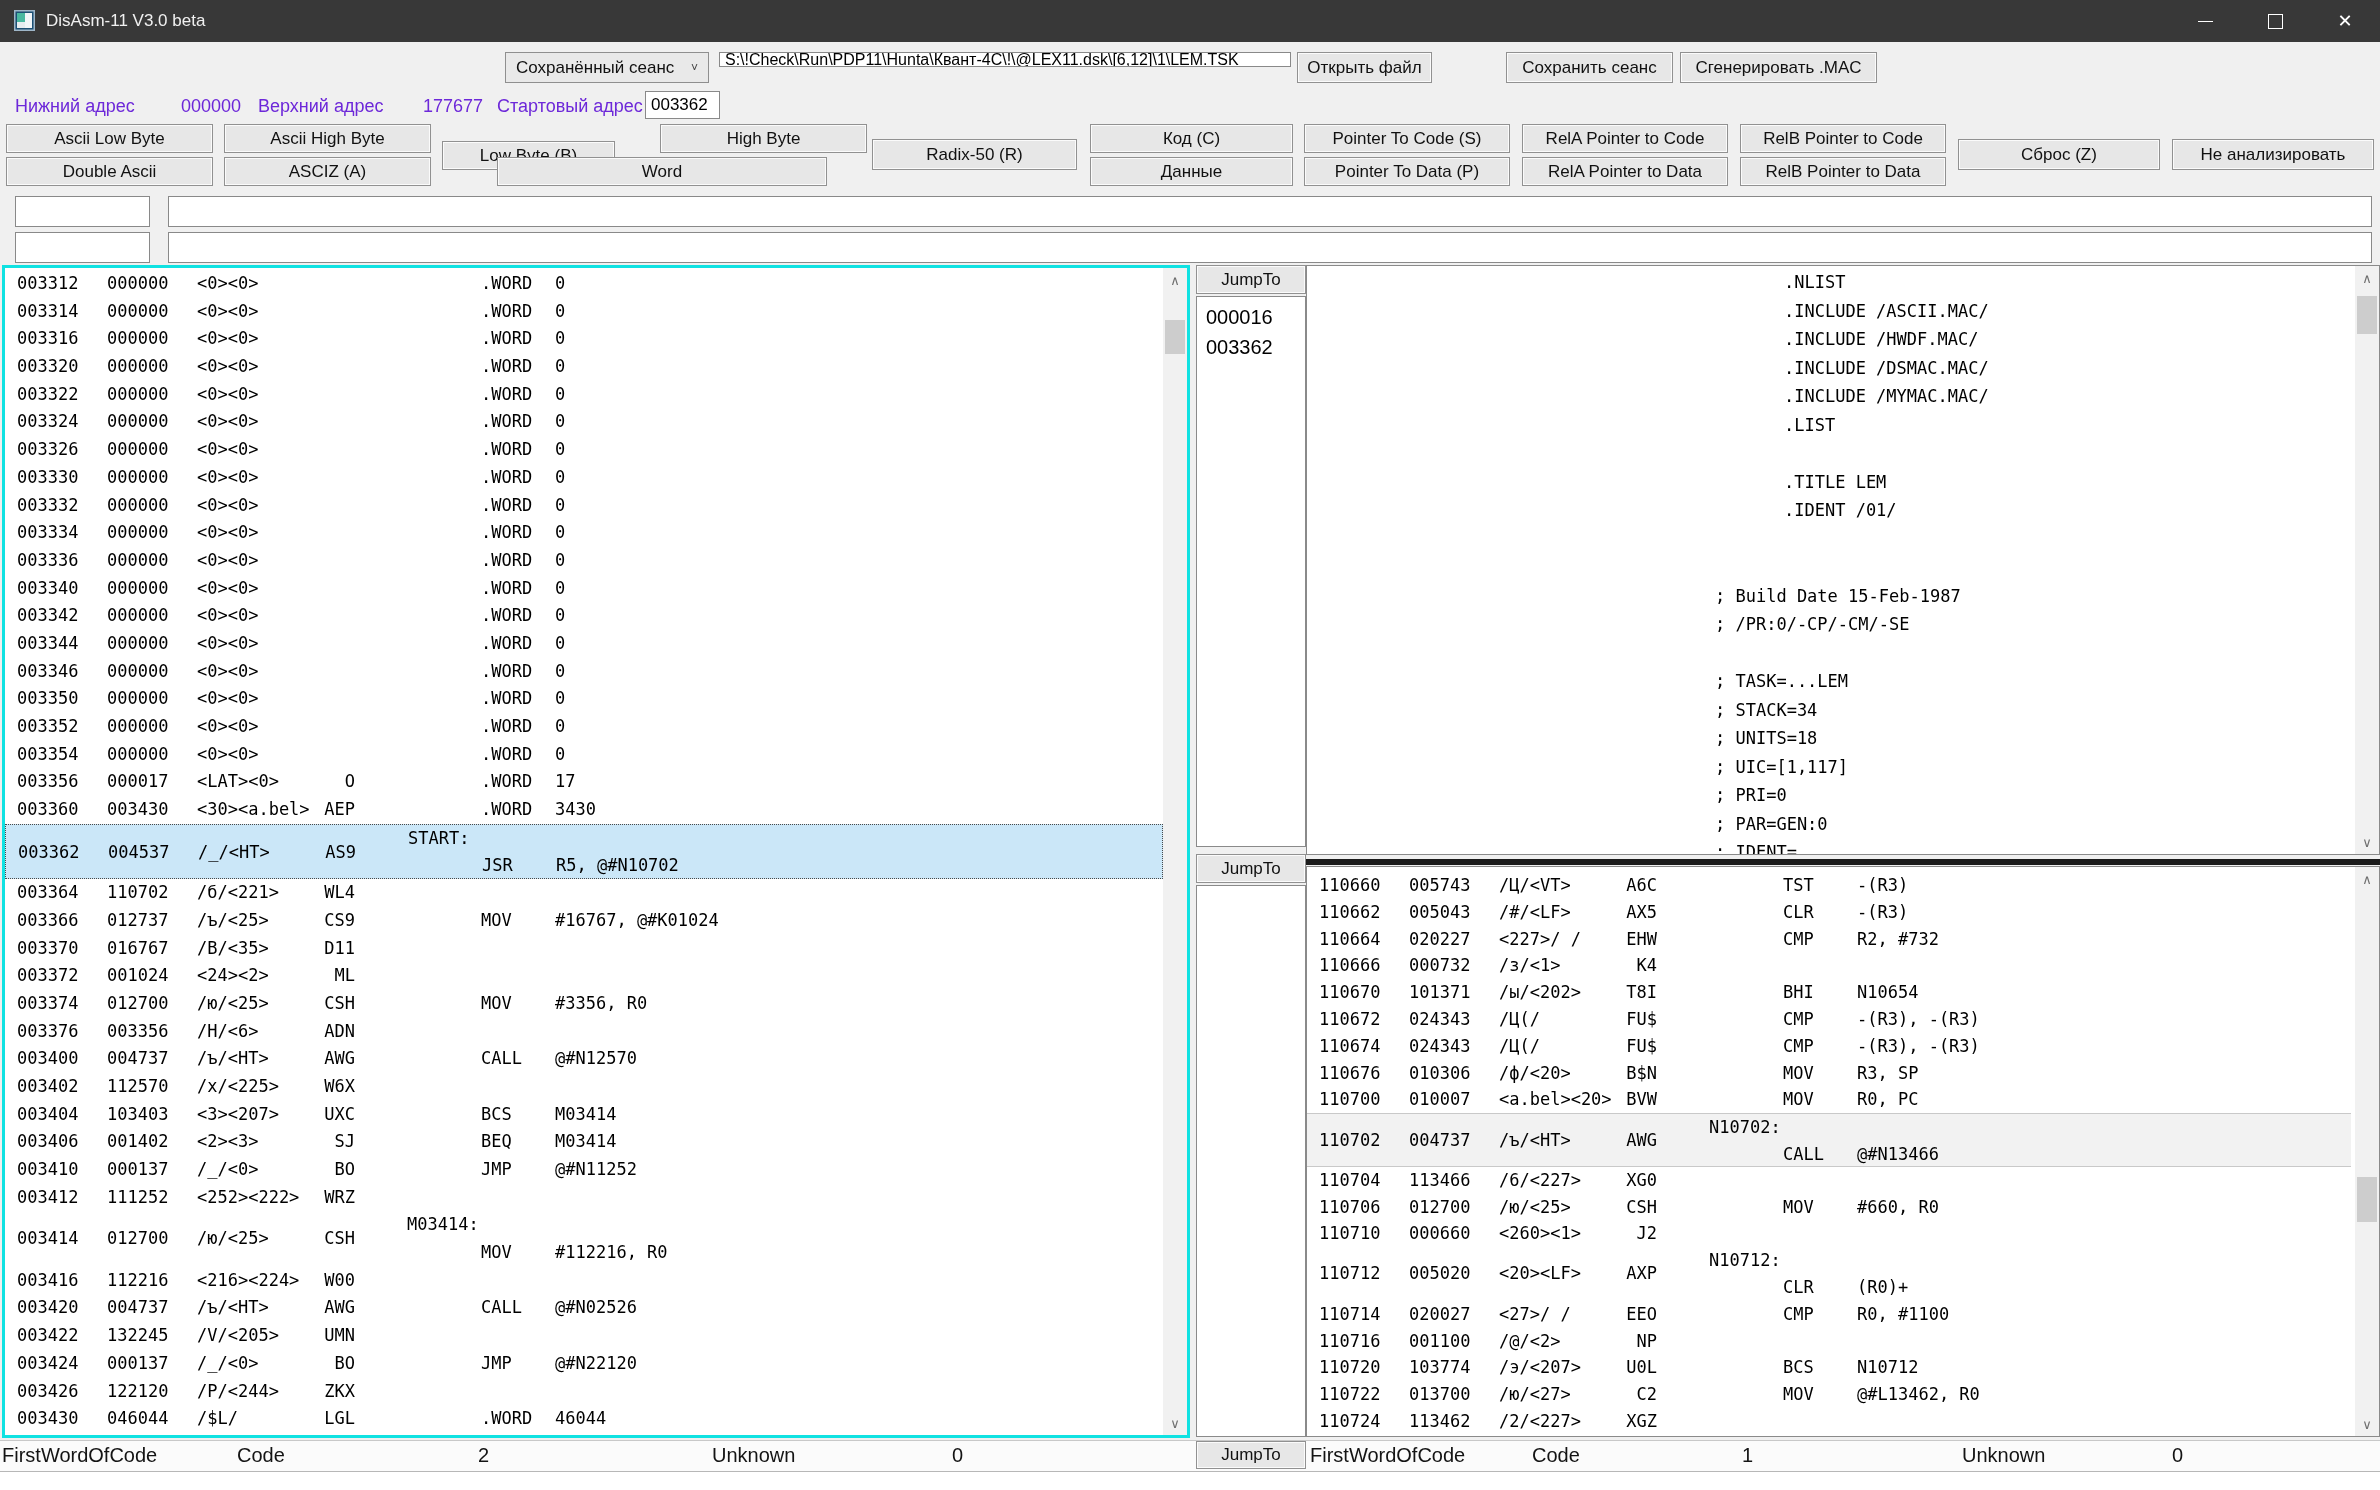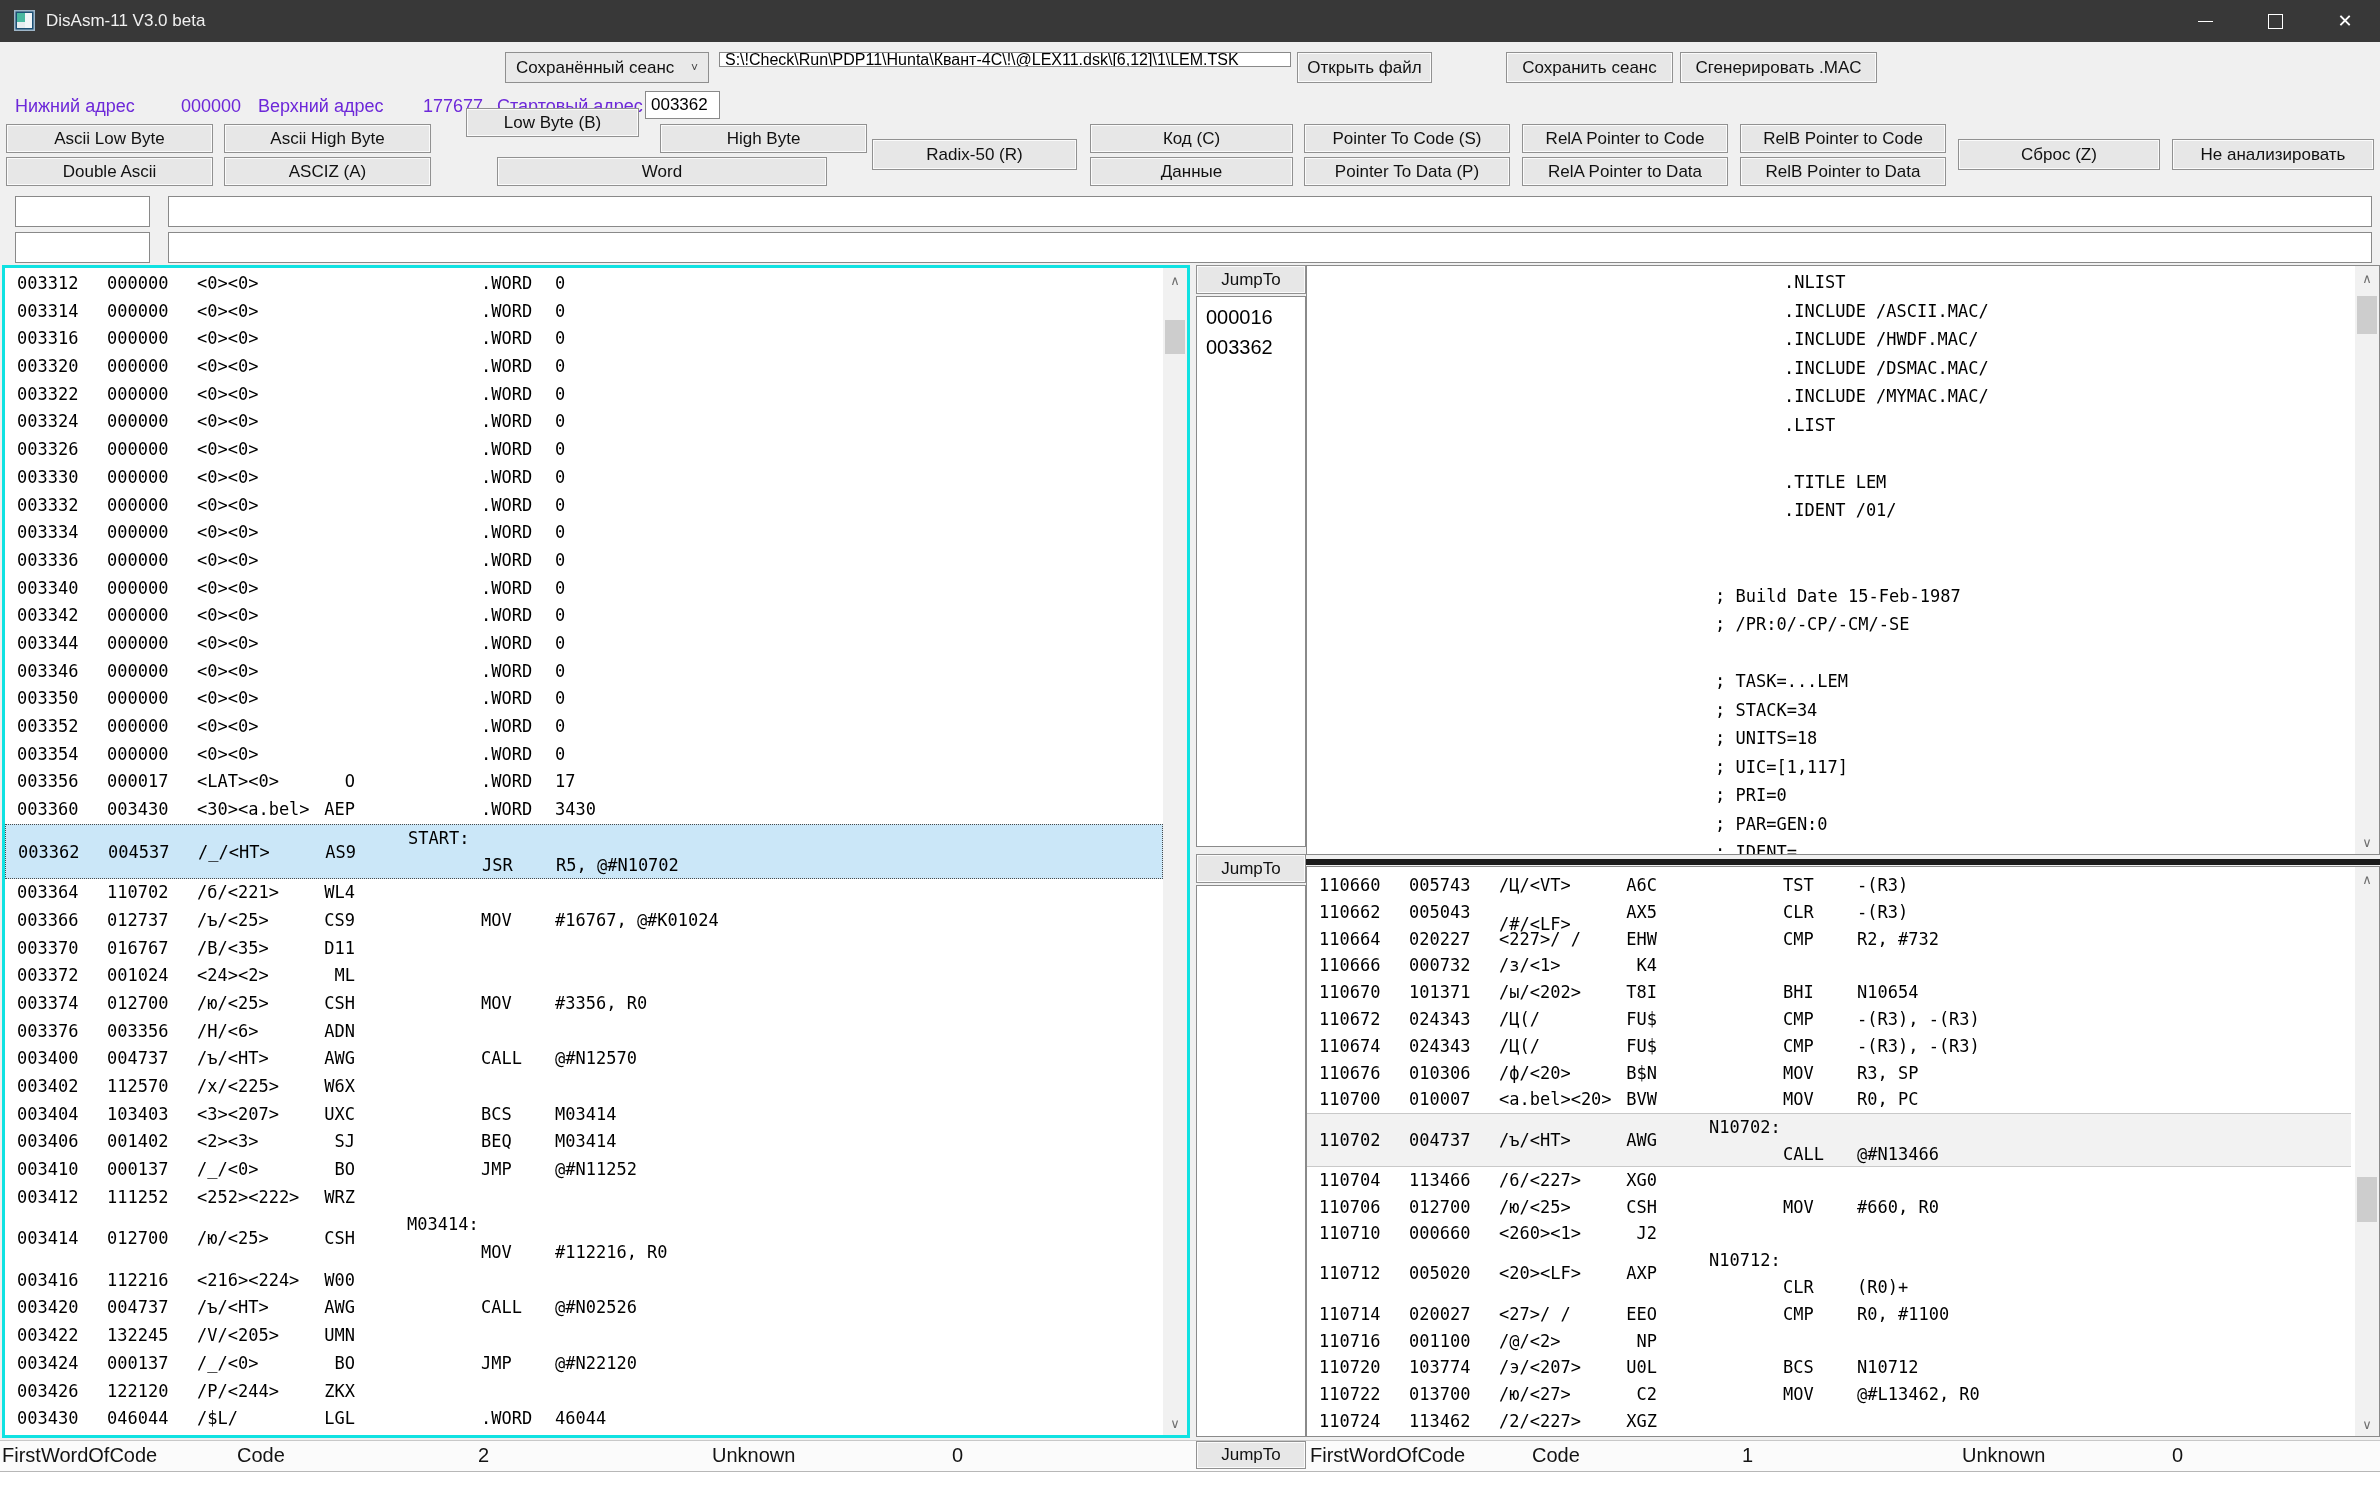--- a/index.html
+++ b/index.html
@@ -99,21 +99,21 @@
 
   <span class="lbl" style="left:15px; top:96px;">Нижний адрес</span>
   <span class="lbl" style="left:181px; top:96px;">000000</span>
   <span class="lbl" style="left:258px; top:96px;">Верхний адрес</span>
   <span class="lbl" style="left:423px; top:96px;">177677</span>
   <span class="lbl" style="left:497px; top:96px;">Стартовый адрес</span>
   <input class="tbox" style="left: 645px; top: 91px; width: 75px; height: 28px; font-size: 17px;" value="003362">
 
   <button class="btn" style="left:6px; top:124px; width:207px; height:29px;">Ascii Low Byte</button>
   <button class="btn" style="left:224px; top:124px; width:207px; height:29px;">Ascii High Byte</button>
-  <button class="btn" style="left:442px; top:108px; width:173px; height:29px;margin-left:24px;">Low Byte (B)</button>
+  <button class="btn" style="left:442px; top:141px; width:173px; height:29px;">Low Byte (B)</button>
   <button class="btn" style="left:660px; top:124px; width:207px; height:29px;">High Byte</button>
   <button class="btn" style="left:1090px; top:124px; width:203px; height:29px;">Код (C)</button>
   <button class="btn" style="left:1304px; top:124px; width:206px; height:29px;">Pointer To Code (S)</button>
   <button class="btn" style="left:1522px; top:124px; width:206px; height:29px;">RelA Pointer to Code</button>
   <button class="btn" style="left:1740px; top:124px; width:206px; height:29px;">RelB Pointer to Code</button>
 
   <button class="btn" style="left:6px; top:157px; width:207px; height:29px;">Double Ascii</button>
   <button class="btn" style="left:224px; top:157px; width:207px; height:29px;">ASCIZ (A)</button>
   <button class="btn" style="left:497px; top:157px; width:330px; height:29px;">Word</button>
   <button class="btn" style="left:1090px; top:157px; width:203px; height:29px;">Данные</button>
@@ -473,21 +473,21 @@
           <span class="cell c-a" style="top: 0px; line-height: 26.8px;">110660</span>
           <span class="cell c-v" style="top: 0px; line-height: 26.8px;">005743</span>
           <span class="cell c-c" style="top: 0px; line-height: 26.8px;">/Ц/&lt;VT&gt;</span>
           <span class="cell c-r" style="top: 0px; line-height: 26.8px;">A6C</span>
           <span class="cell c-m" style="top: 0px; line-height: 26.8px;">TST</span>
           <span class="cell c-o" style="top: 0px; line-height: 26.8px;">-(R3)</span>
         </div>
         <div class="lrow" style="height: 26.8px;">
           <span class="cell c-a" style="top: 0px; line-height: 26.8px;">110662</span>
           <span class="cell c-v" style="top: 0px; line-height: 26.8px;">005043</span>
-          <span class="cell c-c" style="top: 12px; line-height: 26.8px;">/#/&lt;LF&gt;</span>
+          <span class="cell c-c" style="top: 0px; line-height: 26.8px;">/#/&lt;LF&gt;</span>
           <span class="cell c-r" style="top: 0px; line-height: 26.8px;">AX5</span>
           <span class="cell c-m" style="top: 0px; line-height: 26.8px;">CLR</span>
           <span class="cell c-o" style="top: 0px; line-height: 26.8px;">-(R3)</span>
         </div>
         <div class="lrow" style="height: 26.8px;">
           <span class="cell c-a" style="top: 0px; line-height: 26.8px;">110664</span>
           <span class="cell c-v" style="top: 0px; line-height: 26.8px;">020227</span>
           <span class="cell c-c" style="top: 0px; line-height: 26.8px;">&lt;227&gt;/ /</span>
           <span class="cell c-r" style="top: 0px; line-height: 26.8px;">EHW</span>
           <span class="cell c-m" style="top: 0px; line-height: 26.8px;">CMP</span>

